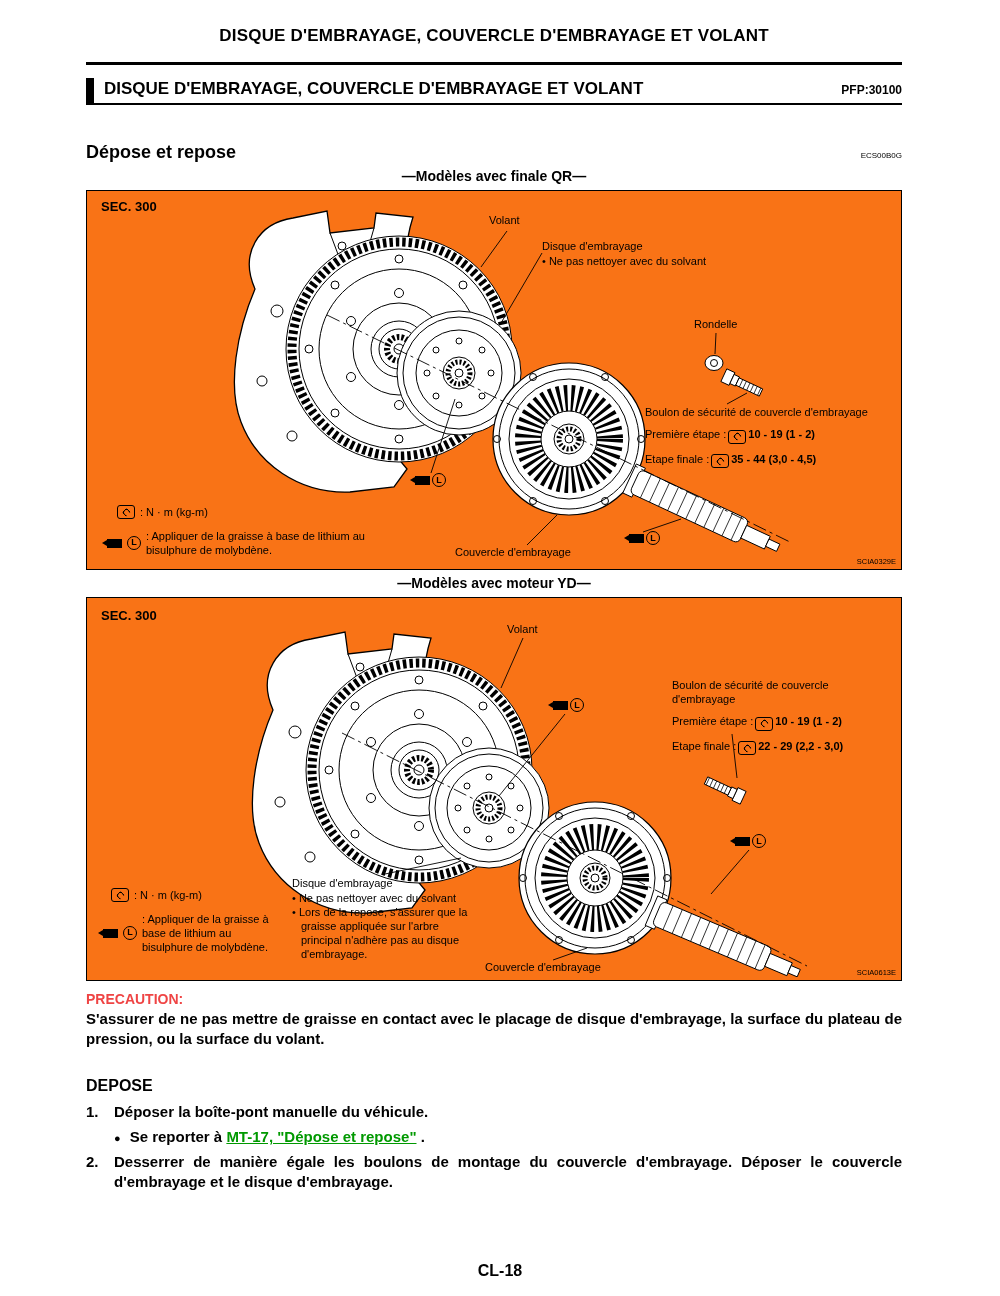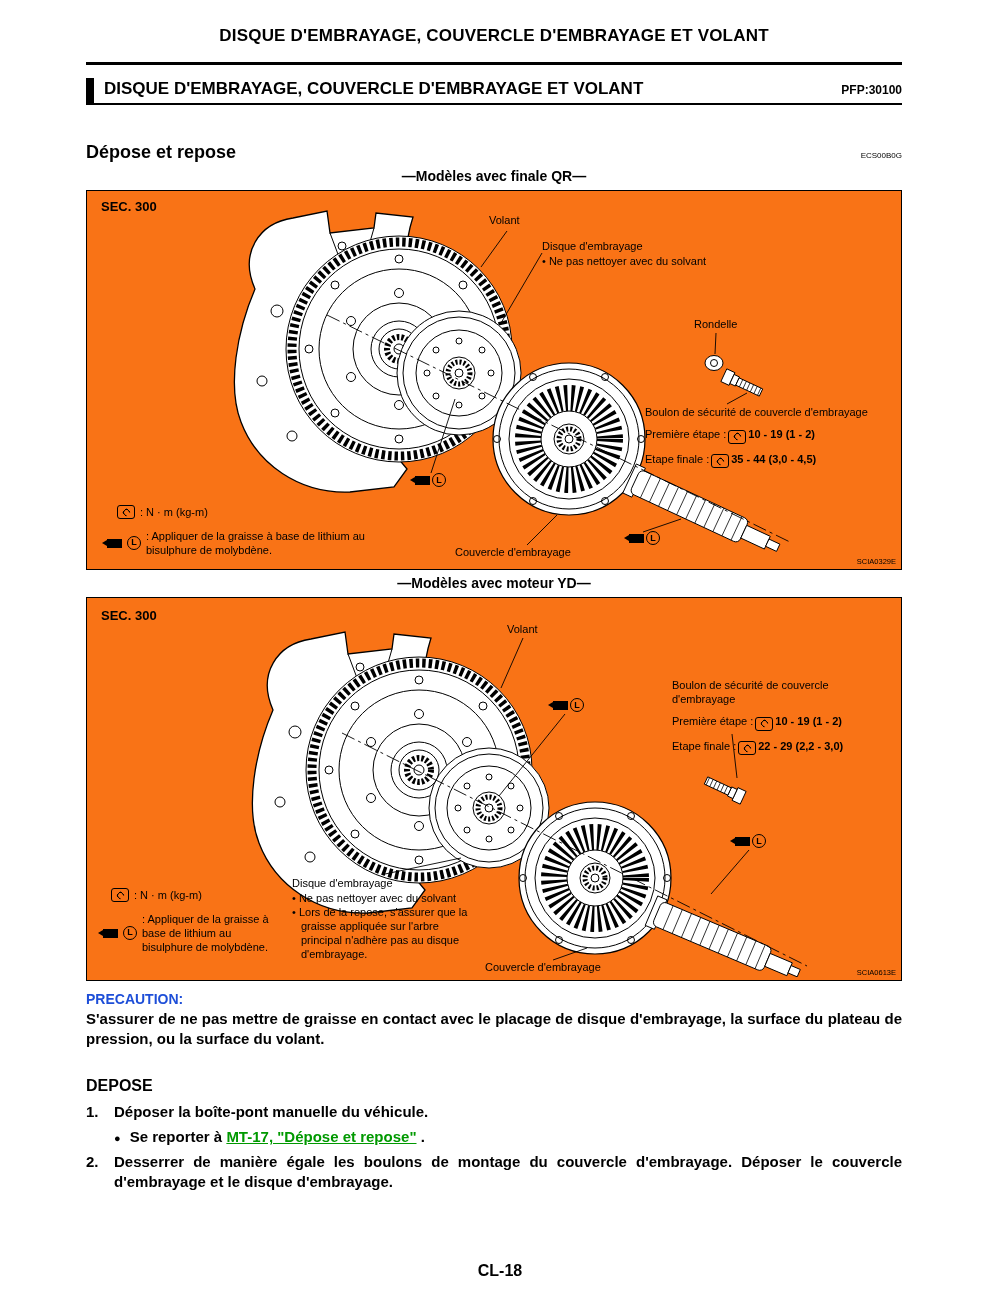--- a/index.html
+++ b/index.html
@@ -31,21 +31,21 @@
   .ticon::before{content:"";display:block;width:5px;height:5px;border:1.8px solid #000;
          border-right-color:transparent;border-radius:50%;transform:rotate(45deg);}
   .gicon{display:inline-block;width:15px;height:9px;background:#000;position:relative;
          vertical-align:-1px;margin-right:1px;flex:none;}
   .gicon::after{content:"";position:absolute;left:-5px;top:1px;border-top:3px solid transparent;
          border-bottom:3px solid transparent;border-right:5px solid #000;}
   .lcirc{display:inline-flex;align-items:center;justify-content:center;width:12px;height:12px;
          border:1.3px solid #000;border-radius:50%;font-size:9px;font-weight:bold;
          vertical-align:-2px;margin:0 2px 0 1px;flex:none;}
   .icon-pair{position:absolute;display:flex;align-items:center;}
-  .precaution-title{color:#1d4ed8;font-weight:bold;font-size:14px;margin-top:10px;}
+  .precaution-title{color:#ef4444;font-weight:bold;font-size:14px;margin-top:10px;}
   .precaution-body{font-weight:bold;font-size:15px;line-height:1.32;text-align:justify;margin-top:2px;}
   .depose-title{font-weight:bold;font-size:16px;margin-top:28px;}
   .step{display:flex;font-weight:bold;font-size:15px;line-height:1.32;margin-top:7px;}
   .step-num{width:28px;flex:none;}
   .step-text{flex:1;text-align:justify;}
   .substep{margin:7px 0 2px 28px;font-weight:bold;font-size:15px;display:flex;align-items:baseline;}
   .bullet-dot::before{content:"●";font-size:11px;}
   .bullet-dot{margin-right:9px;}
   .ref-link{color:#090;font-weight:bold;text-decoration:underline;cursor:pointer;}
   .footer{position:absolute;left:0;right:0;bottom:16px;text-align:center;font-weight:bold;font-size:16px;}

